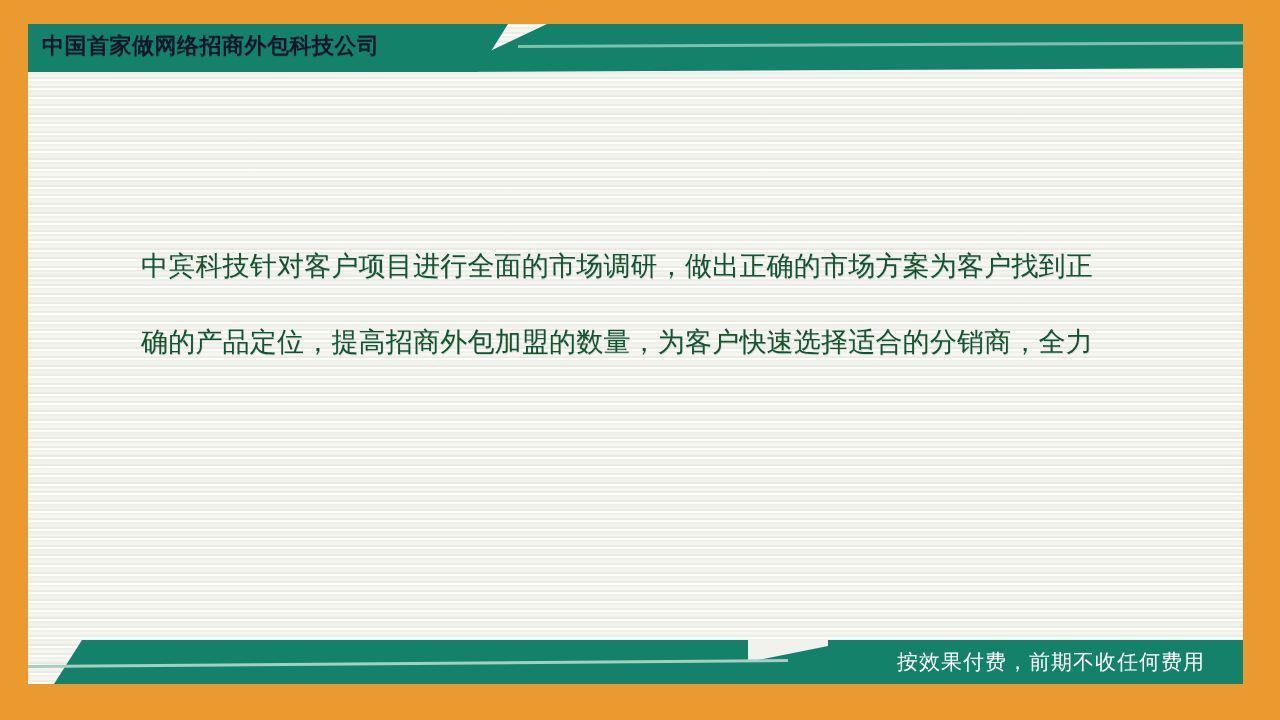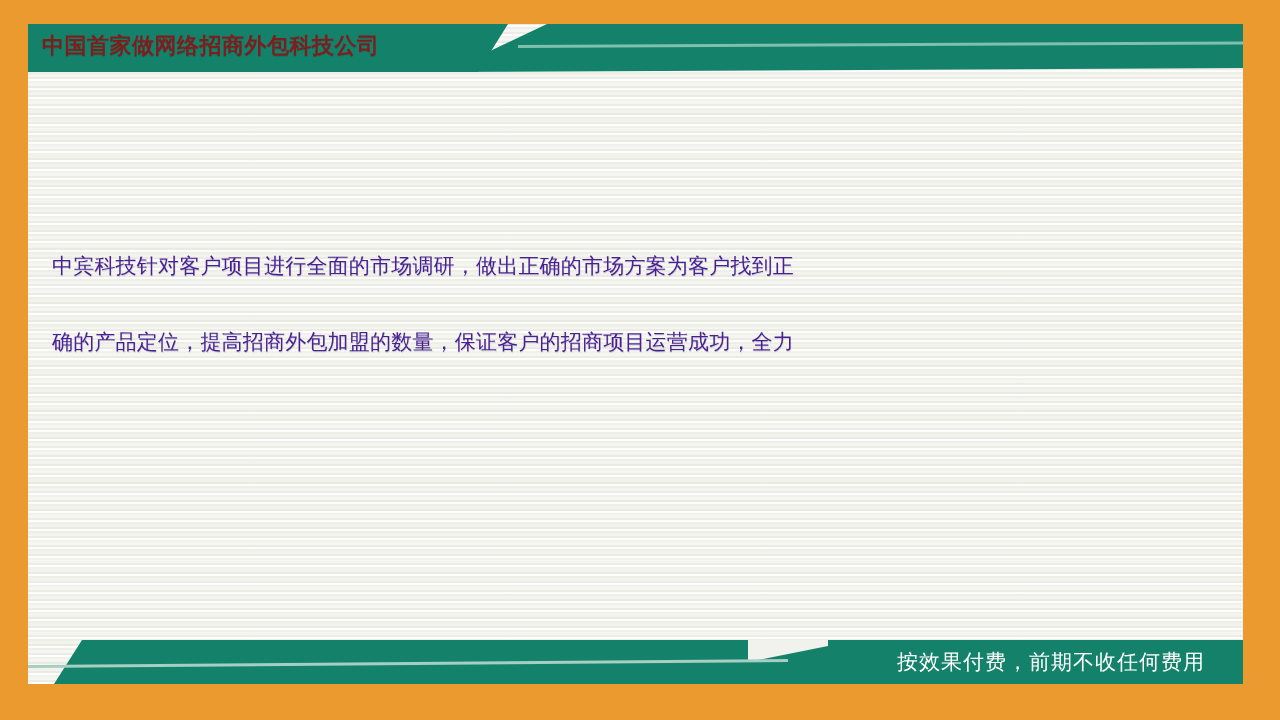--- a/index.html
+++ b/index.html
@@ -68,21 +68,21 @@
   #header-hairline{
     position:absolute;left:490px;top:21px;
     width:725px;height:3px;
     background:#7fbfae;
     transform:rotate(-0.28deg);
     transform-origin:left center;
   }
   #header-title{
     position:absolute;left:14px;top:0;height:44px;
     display:flex;align-items:center;
-    color:#7f1d1d;
+    color:#0f172a;
     font-size:22px;font-weight:bold;
     letter-spacing:0.5px;
     white-space:nowrap;
     z-index:5;
     text-shadow:0 1px 0 rgba(0,0,0,0.12);
   }
 
   
   #section-heading{
     position:absolute;
@@ -95,26 +95,27 @@
   }
 
   
   #body-text{
     position:absolute;
     left:52px;top:228px;
     width:1130px;
   }
   #body-text .line{
     font-family:"Liberation Serif","DejaVu Serif",serif;
-    font-size:21px;
-    color:#4c1d95;
+    font-size:27px;
+    color:#14532d;
     line-height:76px;
     white-space:nowrap;
     letter-spacing:0.2px;
     text-shadow:0.5px 0.5px 0 rgba(130,170,160,0.35);
+    text-align:center;
   }
 
   
   #footer-band{
     position:absolute;
     left:28px;top:640px;
     width:1215px;height:44px;
   }
   #footer-bar{
     position:absolute;left:0;top:0;
@@ -157,21 +158,21 @@
   <div id="header-band">
     <div id="header-bar"></div>
     <div id="header-main"></div>
     <div id="header-hairline"></div>
     <div id="header-title">中国首家做网络招商外包科技公司</div>
   </div>
 
 
   <div id="body-text">
     <div class="line">中宾科技针对客户项目进行全面的市场调研，做出正确的市场方案为客户找到正</div>
-    <div class="line">确的产品定位，提高招商外包加盟的数量，保证客户的招商项目运营成功，全力</div>
+    <div class="line">确的产品定位，提高招商外包加盟的数量，为客户快速选择适合的分销商，全力</div>
   </div>
 
   <div id="footer-band">
     <div id="footer-bar"></div>
     <div id="footer-notch"></div>
     <div id="footer-hairline"></div>
     <div id="footer-text">按效果付费，前期不收任何费用</div>
   </div>
 
 </div>

